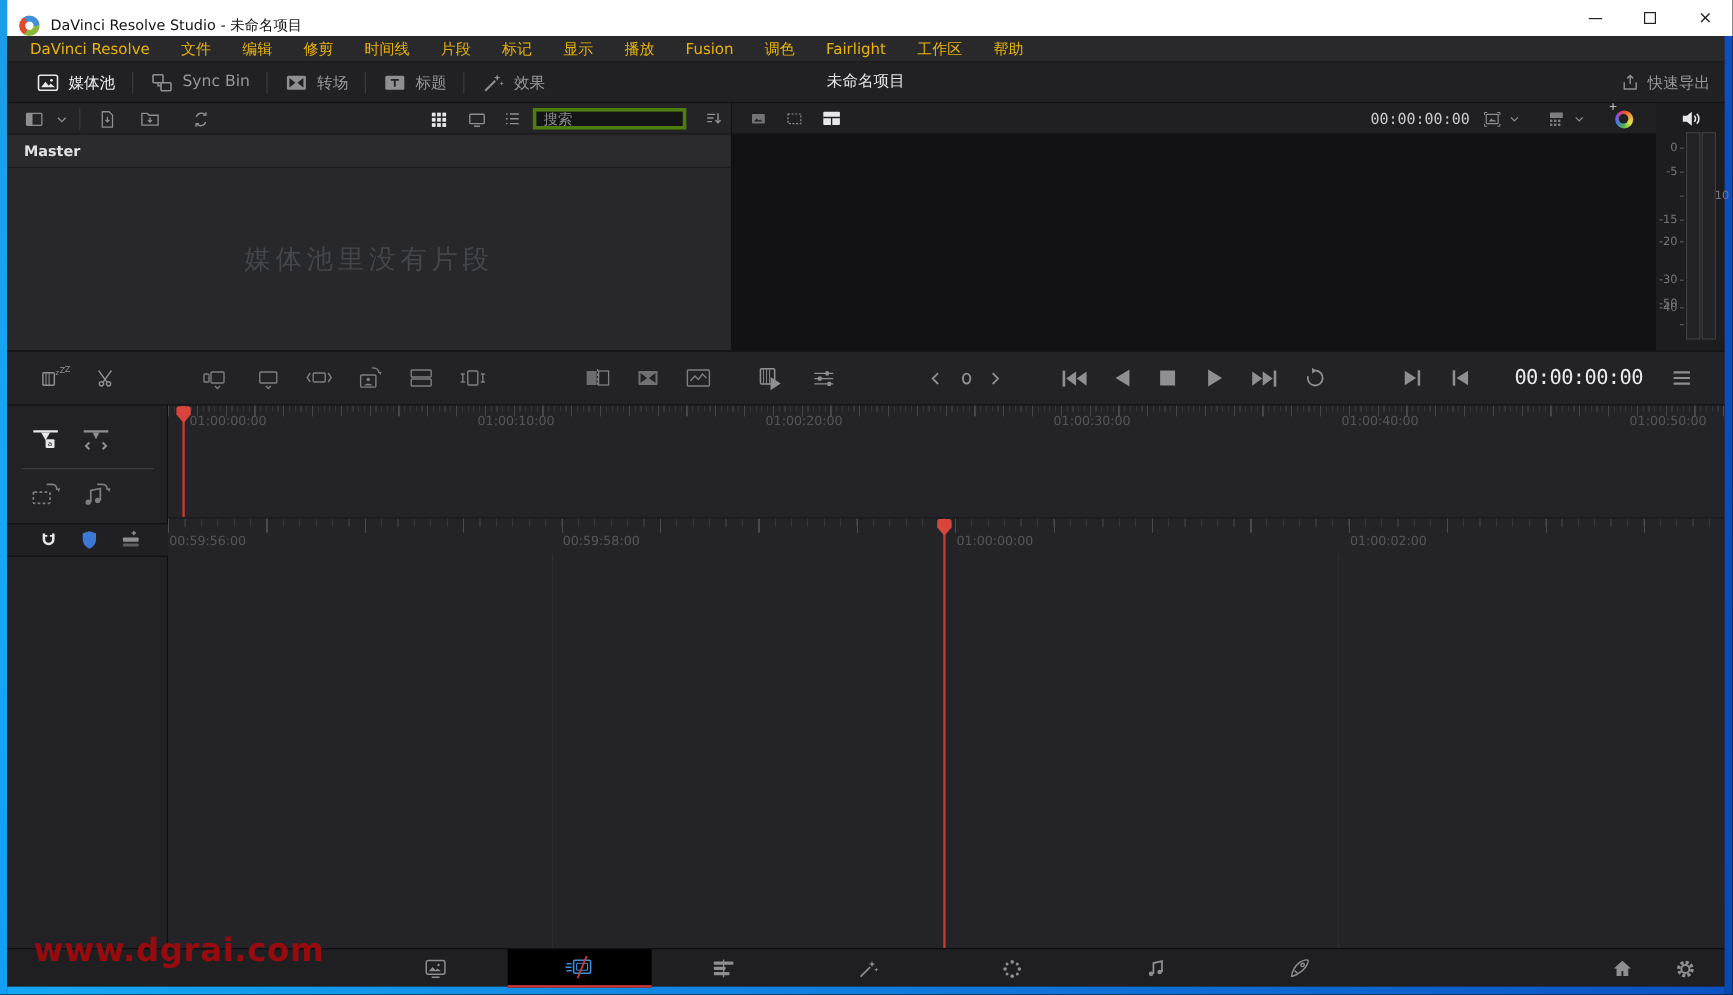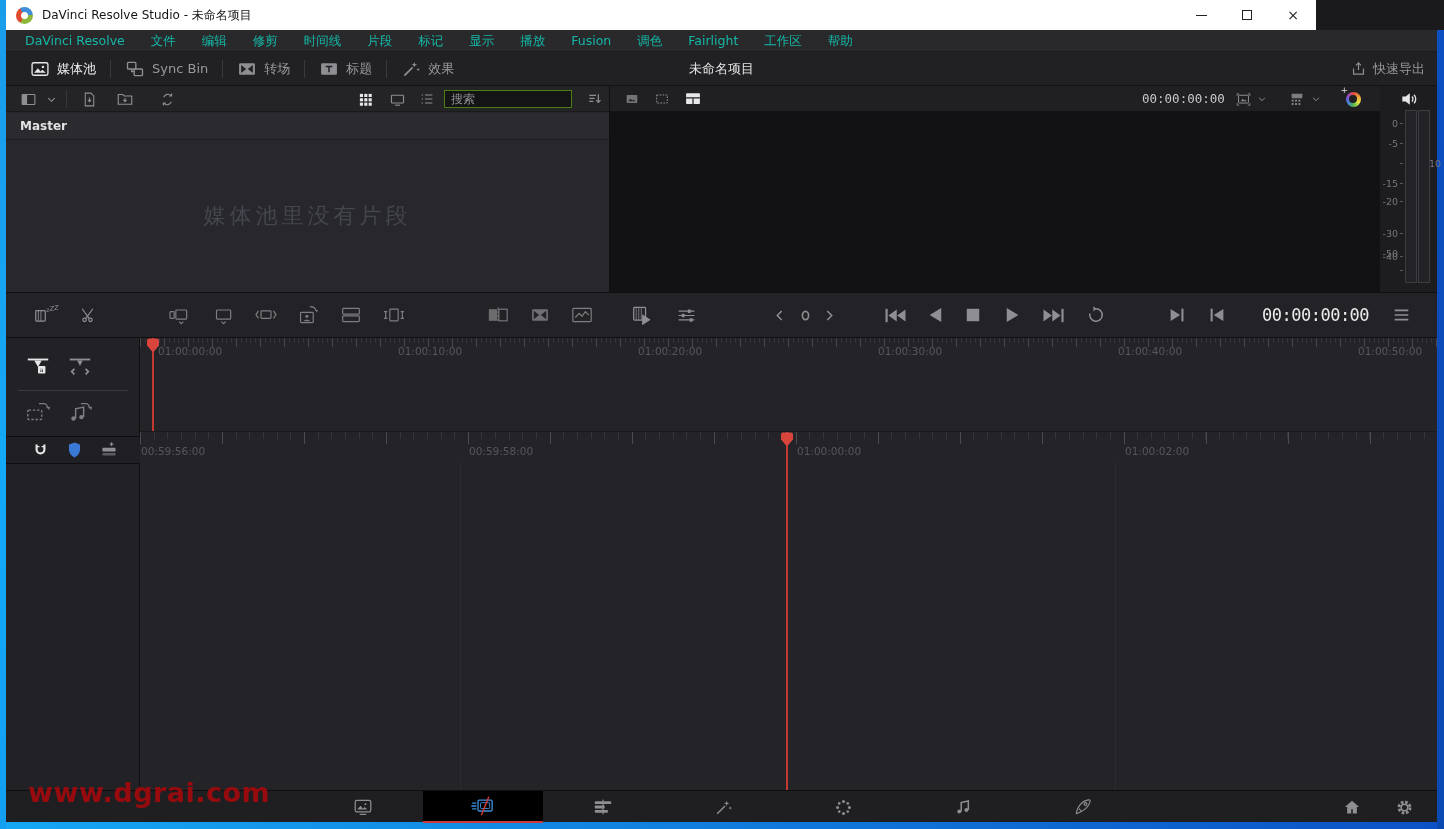--- a/index.html
+++ b/index.html
@@ -14,49 +14,49 @@
   .ic svg { display:block; }
   .white { color:#e8e8ea; }
   .dim { color:#7e7e82; }
 
   
   #desk-left  { left:0; top:0; width:6px; height:829px; background:linear-gradient(180deg,#1b9ce9,#14a9f8 60%,#129ff2); }
   #desk-right { left:1437px; top:30px; width:7px; height:799px; background:linear-gradient(180deg,#0d4fc0,#0b49b2); }
   #desk-bottom{ left:6px; top:822px; width:1431px; height:7px; background:linear-gradient(90deg,#15a7f4,#0c52c6); }
 
   
-  #titlebar { left:6px; top:0; width:1310px; height:30px; background:#ffffff; display:flex; align-items:center; }
+  #titlebar { left:6px; top:0; width:1438px; height:30px; background:#ffffff; display:flex; align-items:flex-end; }
   #app-logo { width:17px; height:17px; border-radius:50%; margin-left:10px;
     background:conic-gradient(from 210deg,#e04a2e 0 33%,#3f8fd8 33% 66%,#8cb83a 66% 100%); position:relative; }
   #app-logo::after { content:""; position:absolute; inset:5px; border-radius:50%; background:#fff; }
   #title-text { margin-left:9px; font-size:12px; color:#141414; }
   #win-controls { margin-left:auto; display:flex; height:30px; }
   .win-btn { width:46px; height:30px; display:flex; align-items:center; justify-content:center; color:#222; }
   .min-glyph { width:11px; height:1px; background:#222; }
   .max-glyph { width:10px; height:10px; border:1px solid #222; }
   .close-glyph { font-size:14px; line-height:1; }
 
   
   #menubar { left:6px; top:30px; width:1431px; height:22px; background:#29292c; display:flex; align-items:center; padding-left:6px; border-bottom:1px solid #1a1a1c;}
-  .menu-item { padding:0 13px; font-size:12.5px; color:#14b8a6; line-height:22px; }
+  .menu-item { padding:0 13px; font-size:12.5px; color:#eab308; line-height:22px; }
 
   
   #toolbar { left:6px; top:52px; width:1431px; height:34px; background:#212124; border-bottom:1px solid #121214; }
   #toolbar-left { position:absolute; left:10px; top:0; height:33px; display:flex; align-items:center; }
   .tb-btn { display:flex; align-items:center; gap:7px; font-size:13px; color:#98989c; padding:0 14px; height:33px; }
   .tb-btn.active { color:#ededef; }
   .tb-sep { width:1px; height:18px; background:#3a3a3e; }
   #project-title { position:absolute; left:50%; top:0; transform:translateX(-50%); line-height:33px; font-size:13px; color:#e5e5e5; }
   #quick-export { position:absolute; right:12px; top:0; height:33px; display:flex; align-items:center; gap:6px; font-size:13px; color:#98989c; }
 
   
   #media-panel { left:6px; top:86px; width:604px; height:206px; background:#27272b; border-right:1px solid #101012; }
   #media-toolbar { position:absolute; left:0; top:0; width:100%; height:26px; background:#242427; border-bottom:1px solid #1a1a1d; }
   #media-toolbar .ic { position:absolute; top:0; height:26px; }
-  #search-input { position:absolute; left:438px; top:4px; width:128px; height:18px; background:#141416; border:1px solid #4d7c0f; color:#b9b9bd; font-size:12px; padding:0 6px; font-family:inherit; }
+  #search-input { position:absolute; left:438px; top:4px; width:128px; height:18px; background:#141416; border:3px solid #4d7c0f; color:#b9b9bd; font-size:12px; padding:0 6px; font-family:inherit; }
   #search-input::placeholder { color:#8f8f93; }
   #master-bar { position:absolute; left:0; top:27px; width:100%; height:27px; background:#2b2b2f; border-bottom:1px solid #1d1d20; font-size:12px; font-weight:bold; color:#e2e2e4; line-height:27px; padding-left:14px; }
   #media-empty { position:absolute; left:0; top:54px; width:100%; height:152px; display:flex; align-items:center; justify-content:center; background:#28282c; }
   #media-empty span { font-size:22px; letter-spacing:4px; color:#43464d; }
 
   
   #viewer-panel { left:610px; top:86px; width:770px; height:206px; background:#121214; }
   #viewer-toolbar { position:absolute; left:0; top:0; width:100%; height:26px; background:#202023; border-bottom:1px solid #131315; }
   #viewer-toolbar .ic { position:absolute; top:0; height:26px; }
   #viewer-timecode { position:absolute; left:532px; top:0; width:70px; line-height:26px; font-size:12.5px; color:#c9c9cc; font-family:"DejaVu Sans Mono","Liberation Mono",monospace; }

